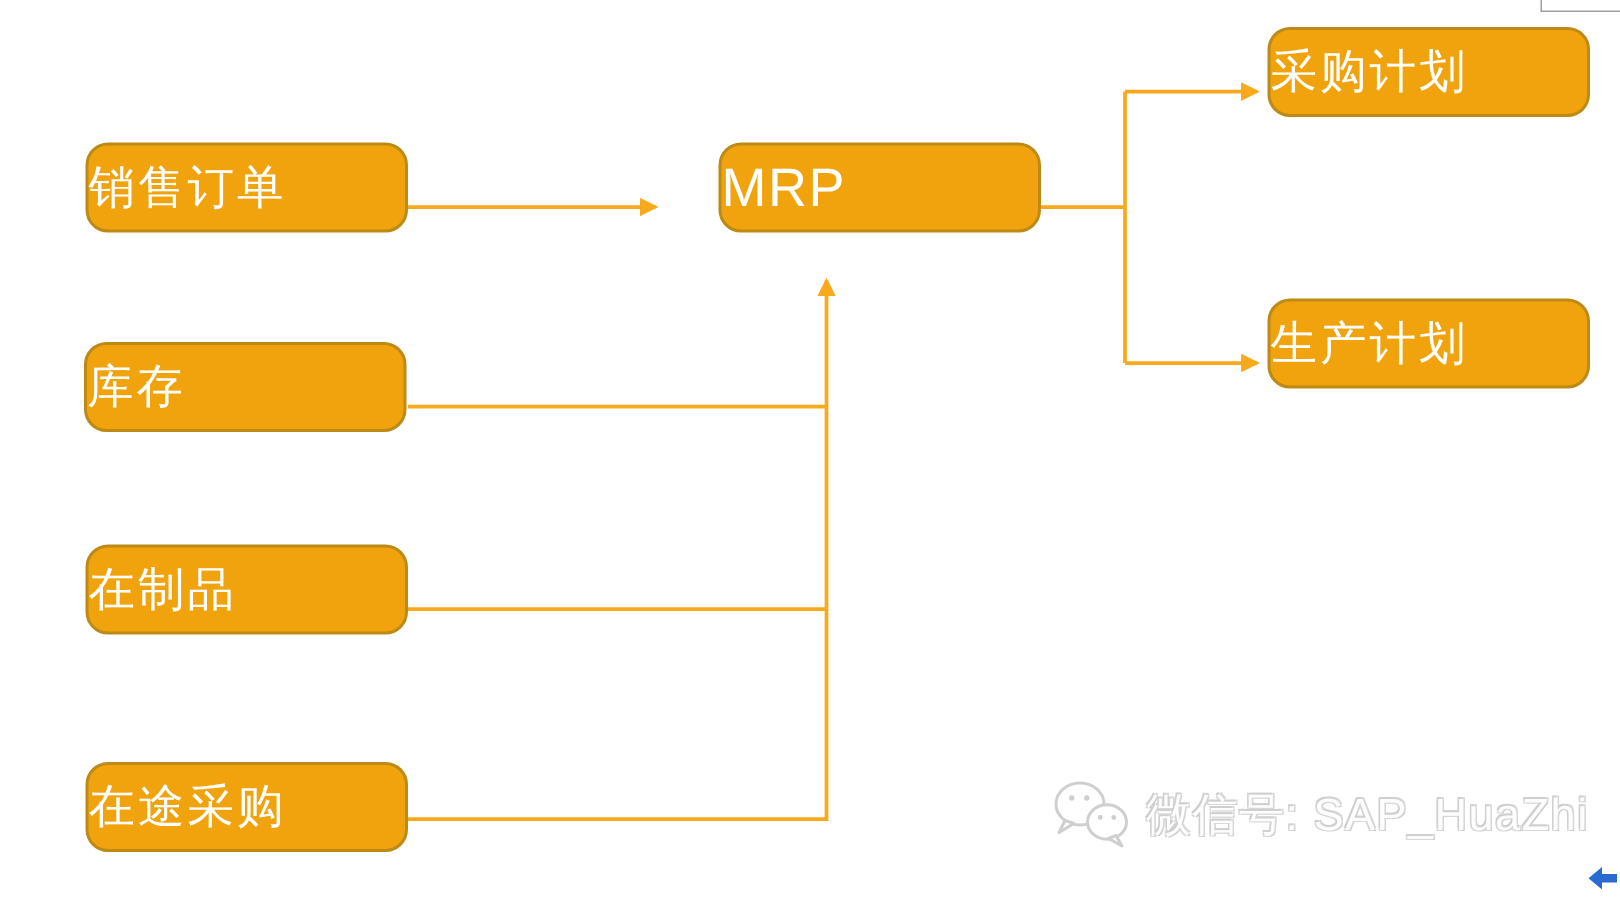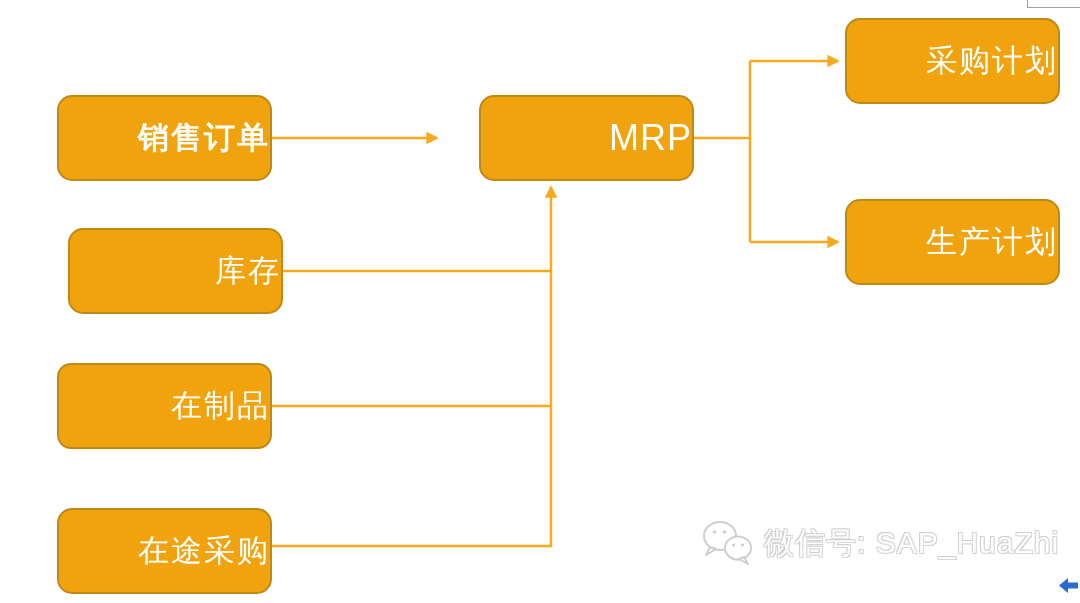--- a/index.html
+++ b/index.html
@@ -14,36 +14,36 @@
   .connectors {
     position: absolute;
     inset: 0;
     width: 1080px;
     height: 603px;
     pointer-events: none;
   }
   .node {
     position: absolute;
     width: 215px;
-    height: 86px;
+    height: 60px;
     box-sizing: border-box;
     background: #F0A30C;
     border: 2.5px solid #BD8A16;
     border-radius: 15px;
     display: flex;
     align-items: center;
-    justify-content: flex-end;
+    justify-content: flex-start;
     color: #ffffff;
     font-size: 31px;
     letter-spacing: 2px;
   }
   .node-mrp { font-size: 36px; letter-spacing: 1px; }
-  .node-sales      { left: 57px;  top: 95px; font-weight: bold;  }
-  .node-inventory  { left: 68px;  top: 228px; font-family: Liberation Serif, serif; }
-  .node-wip        { left: 57px;  top: 363px; border-radius: 14px; }
+  .node-sales      { left: 57px;  top: 95px;  }
+  .node-inventory  { left: 56px;  top: 228px; font-family: Liberation Serif, serif; }
+  .node-wip        { left: 57px;  top: 363px; }
   .node-transit    { left: 57px;  top: 508px; }
   .node-mrp-pos    { left: 443px; top: 95px; margin-left: 36px;  }
   .node-purchase   { left: 845px; top: 18px;  }
   .node-production { left: 845px; top: 199px; }
   .partial-textbox {
     position: absolute;
     left: 1027px;
     top: -22px;
     width: 80px;
     height: 30px;

